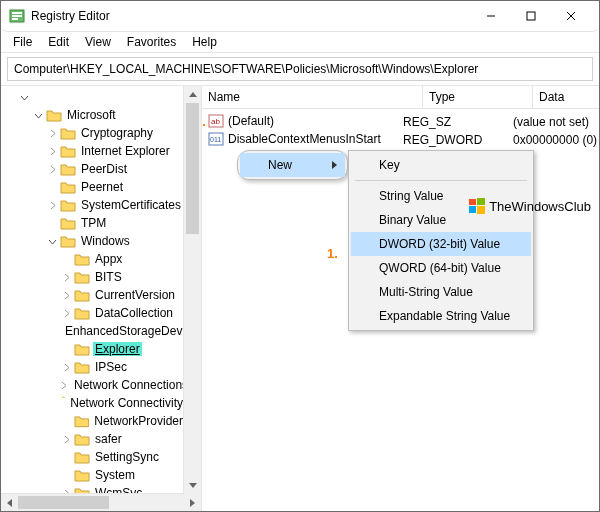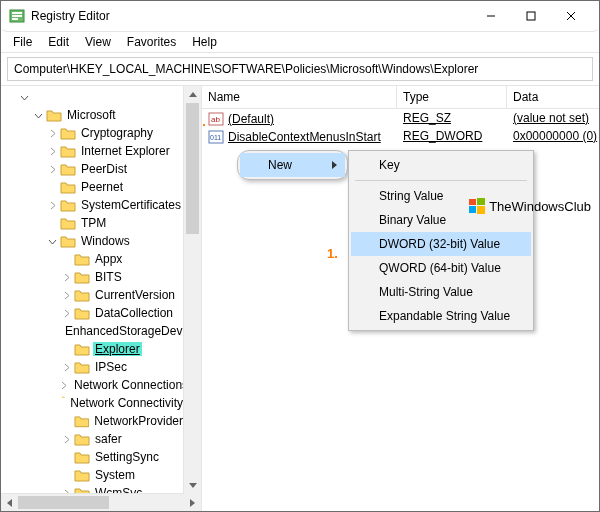--- a/index.html
+++ b/index.html
@@ -32,23 +32,23 @@
   .lbl.selected{background:#5eead4;text-decoration:underline;}
   .indent-1{padding-left:14px;}
   .indent-2{padding-left:28px;}
   .indent-3{padding-left:42px;}
   .indent-4{padding-left:56px;}
   
   .fld svg{display:block;}
   
   .columns{display:flex;height:22px;border-bottom:1px solid #e5e5e5;}
   .col{display:flex;align-items:center;padding:0 6px;border-right:1px solid #e5e5e5;box-sizing:border-box;}
-  .col.name{width:195px;} .col.type{width:110px;} .col.data{flex:1;border-right:none;}
+  .col.name{width:221px;} .col.type{width:110px;} .col.data{flex:1;border-right:none;}
   .rows{padding-top:2px;}
-  .row{display:flex;height:18px;align-items:flex-start;text-decoration:underline;}
+  .row{display:flex;height:18px;align-items:flex-end;}
   .cell{display:flex;align-items:center;padding:0 6px;box-sizing:border-box;white-space:nowrap;overflow:hidden;}
   .cell.name{width:195px;gap:4px;} .cell.type{width:110px;} .cell.data{flex:1;}
   .valicon{width:16px;height:16px;flex:0 0 auto;}
   
   .anno{position:absolute;color:#ff7a00;font-weight:bold;font-size:13px;}
   
   .menus{position:absolute;left:35px;top:64px;display:flex;align-items:flex-start;}
   .menu{background:#f2f2f2;border:1px solid #bdbdbd;box-shadow:2px 2px 4px rgba(0,0,0,0.25);padding:2px;}
   .menu .mrow{height:24px;display:flex;align-items:center;padding:0 30px 0 28px;white-space:nowrap;font-size:12px;position:relative;}
   .menu .mrow.sel{background:#bfe0ff;}

